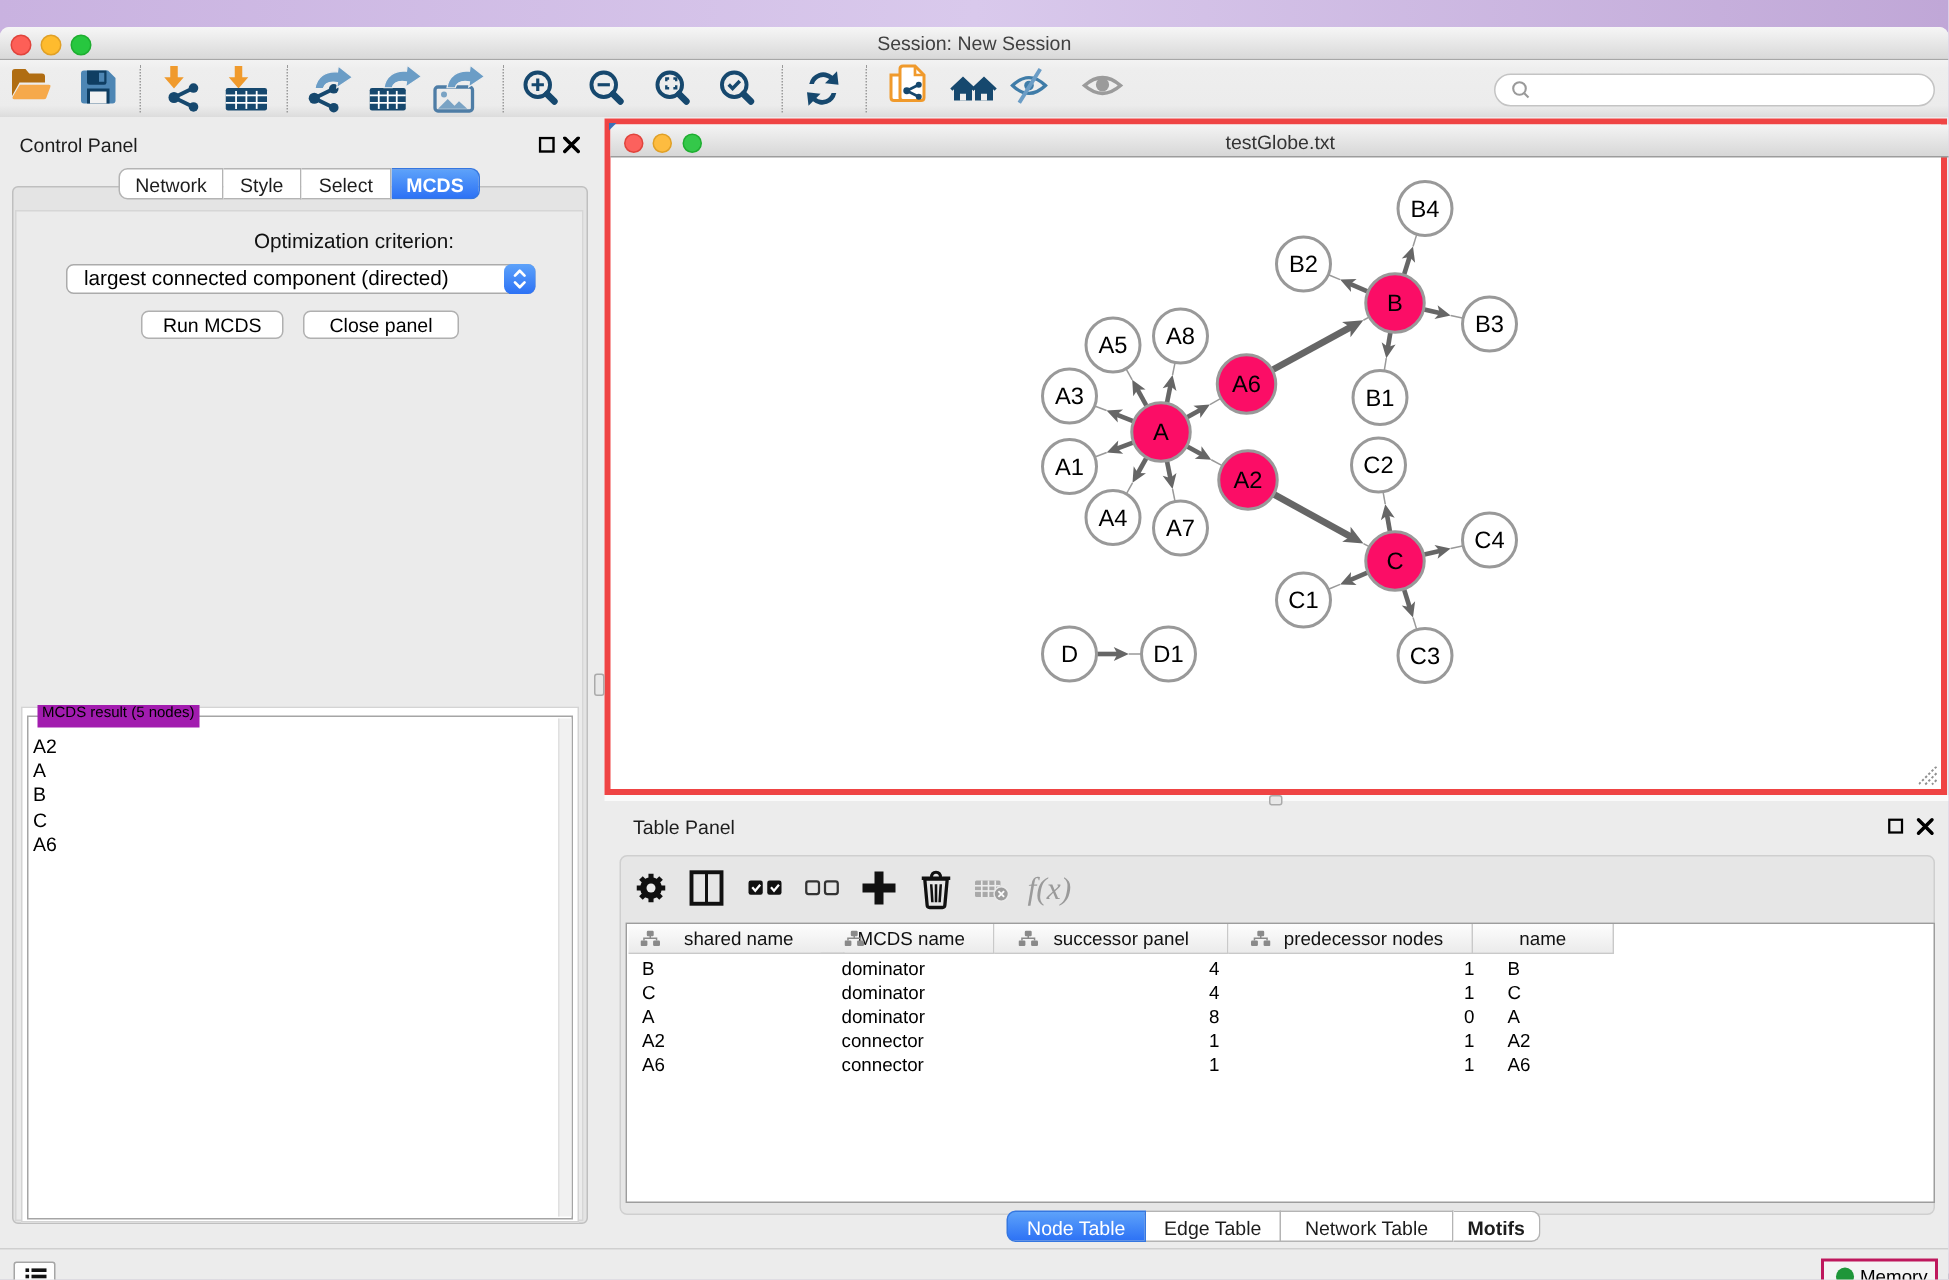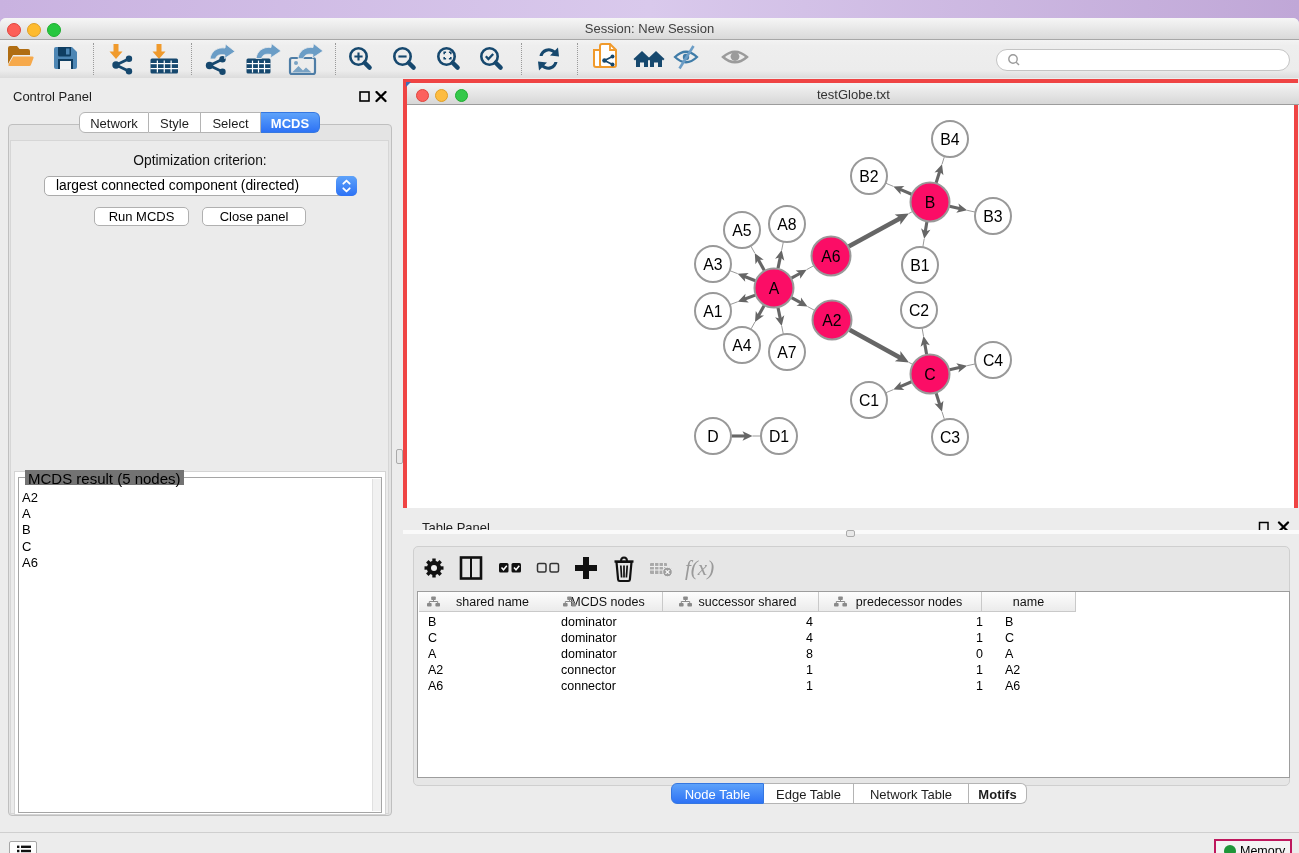--- a/index.html
+++ b/index.html
@@ -30,48 +30,48 @@
 .tab{height:21px;line-height:21px;padding:0;background:#fff;box-sizing:border-box;
  border:1px solid #b4b4b4;border-left:none;color:#1d1d1d;text-align:center;}
 .tab.first{border-left:1px solid #b4b4b4;border-radius:6px 0 0 6px;}
 .tab.last{border-radius:0 6px 6px 0;font-weight:bold;}
 .tab.sel{background:linear-gradient(#5da2fa,#2d72f5);color:#fff;border-color:#3577e0;}
 #cp-pane{position:absolute;left:8px;top:46px;width:384px;height:692px;
  border:1px solid #bfbfbf;border-radius:4px;background:#e4e4e4;box-sizing:border-box;}
 #cp-inner{position:absolute;left:10px;top:62px;width:379px;height:674px;
  border:1px solid #d6d6d6;background:#ebebeb;box-sizing:border-box;}
 #optlabel{position:absolute;left:0;top:75px;width:400px;text-align:center;
- font-size:13.8px;color:#111;}
+ font-size:13.8px;color:#111;padding-left:36px;}
 #dropdown{position:absolute;left:44px;top:98px;width:311px;height:18px;
  background:#fff;border:1px solid #ababab;border-radius:5px;font-size:13.8px;}
 #dropdown .txt{position:absolute;left:11px;top:1px;color:#000;}
 #dropdown .btn{position:absolute;right:-1px;top:-1px;width:21px;height:20px;
  border-radius:5px;background:linear-gradient(#5da2fa,#2d72f5);}
 .pushbtn{position:absolute;top:129px;height:17px;background:#fff;
  border:1px solid #b0b0b0;border-radius:5px;font-size:13px;color:#000;
  text-align:center;line-height:17px;}
 #mcdswhite{position:absolute;left:14px;top:393px;width:372px;height:344px;
  background:#fff;border:1px solid #d4d4d4;box-sizing:border-box;}
 #mcdsborder{position:absolute;left:18px;top:399px;width:364px;height:336px;
  border:1px solid #a5a5a5;box-sizing:border-box;}
 #mcdslabel{position:absolute;left:25px;top:392px;height:15px;padding:0 3px;
- font-size:15px;color:#000;background:#737373;}
+ font-size:10px;color:#000;background:#a21caf;}
 #mcdslist{position:absolute;left:22px;top:412px;font-size:13px;color:#000;line-height:16.2px;}
 #mcdssb{position:absolute;left:372px;top:401px;width:8px;height:332px;
  background:#f1f1f1;border-left:1px solid #e0e0e0;}
 
 #netframe{position:absolute;left:403px;top:61px;width:895px;height:451px;
  background:#fff;border:4px solid #ef4444;box-sizing:border-box;}
 #nettitle{position:absolute;left:0;top:0;width:893px;height:21px;
  background:linear-gradient(#f4f4f4,#d7d7d7);border-bottom:1px solid #9c9c9c;}
 .ntl{position:absolute;top:5.5px;width:11px;height:11px;border-radius:50%;}
 #netname{position:absolute;top:4px;left:0;width:100%;text-align:center;
  font-size:13px;color:#333;}
 
-#tpanel{position:absolute;left:400px;top:490px;width:899px;height:303px;background:#ececec;}
+#tpanel{position:absolute;left:400px;top:514px;width:899px;height:303px;background:#ececec;}
 #tp-title{position:absolute;left:22px;top:12px;font-size:13px;color:#1d1d1d;}
 #tp-pane{position:absolute;left:13px;top:38px;width:877px;height:240px;
  border:1px solid #cfcfcf;border-radius:5px;background:#e6e6e6;box-sizing:border-box;}
 #tbl{position:absolute;left:17px;top:83px;width:871px;height:185px;
  background:#fff;border:1px solid #9d9d9d;}
 .hdr{position:absolute;top:0;height:20px;box-sizing:border-box;
  background:linear-gradient(#fdfdfd,#ebebeb);border-right:1px solid #c9c9c9;
  border-bottom:1px solid #c9c9c9;font-size:12.5px;color:#111;text-align:center;
  line-height:20px;}
 .cell{position:absolute;font-size:12.5px;color:#000;height:16px;line-height:16px;}
@@ -434,30 +434,30 @@
 
 <div class="hdr" style="left:1px;width:144px;padding-left:4px">shared name</div>
 <svg class="abs" style="left:9px;top:4px" width="13" height="12" viewBox="0 0 13 12">
 <g fill="#8a8a8a">
             <rect x="4.2" y="0.5" width="4.6" height="3.6" rx="0.8"></rect>
 <rect x="0" y="7" width="4.6" height="3.6" rx="0.8"></rect>
             <rect x="8.4" y="7" width="4.6" height="3.6" rx="0.8"></rect>
 <path d="M6.5 4 v2 M2.3 7 v-1.5 h8.4 V7" stroke="#8a8a8a" stroke-width="1" fill="none"></path>
           </g>
         </svg>
-<div class="hdr" style="left:129px;width:116px;padding-left:6px">MCDS nodes</div>
+<div class="hdr" style="left:129px;width:116px;padding-left:6px">MCDS name</div>
 <svg class="abs" style="left:145px;top:4px" width="13" height="12" viewBox="0 0 13 12">
 <g fill="#8a8a8a">
             <rect x="4.2" y="0.5" width="4.6" height="3.6" rx="0.8"></rect>
 <rect x="0" y="7" width="4.6" height="3.6" rx="0.8"></rect>
             <rect x="8.4" y="7" width="4.6" height="3.6" rx="0.8"></rect>
 <path d="M6.5 4 v2 M2.3 7 v-1.5 h8.4 V7" stroke="#8a8a8a" stroke-width="1" fill="none"></path>
           </g>
         </svg>
-<div class="hdr" style="left:245px;width:156px;padding-left:14px">successor shared</div>
+<div class="hdr" style="left:245px;width:156px;padding-left:14px">successor panel</div>
 <svg class="abs" style="left:261px;top:4px" width="13" height="12" viewBox="0 0 13 12">
 <g fill="#8a8a8a">
             <rect x="4.2" y="0.5" width="4.6" height="3.6" rx="0.8"></rect>
 <rect x="0" y="7" width="4.6" height="3.6" rx="0.8"></rect>
             <rect x="8.4" y="7" width="4.6" height="3.6" rx="0.8"></rect>
 <path d="M6.5 4 v2 M2.3 7 v-1.5 h8.4 V7" stroke="#8a8a8a" stroke-width="1" fill="none"></path>
           </g>
         </svg>
 <div class="hdr" style="left:401px;width:163px;padding-left:18px">predecessor nodes</div>
 <svg class="abs" style="left:416px;top:4px" width="13" height="12" viewBox="0 0 13 12">

